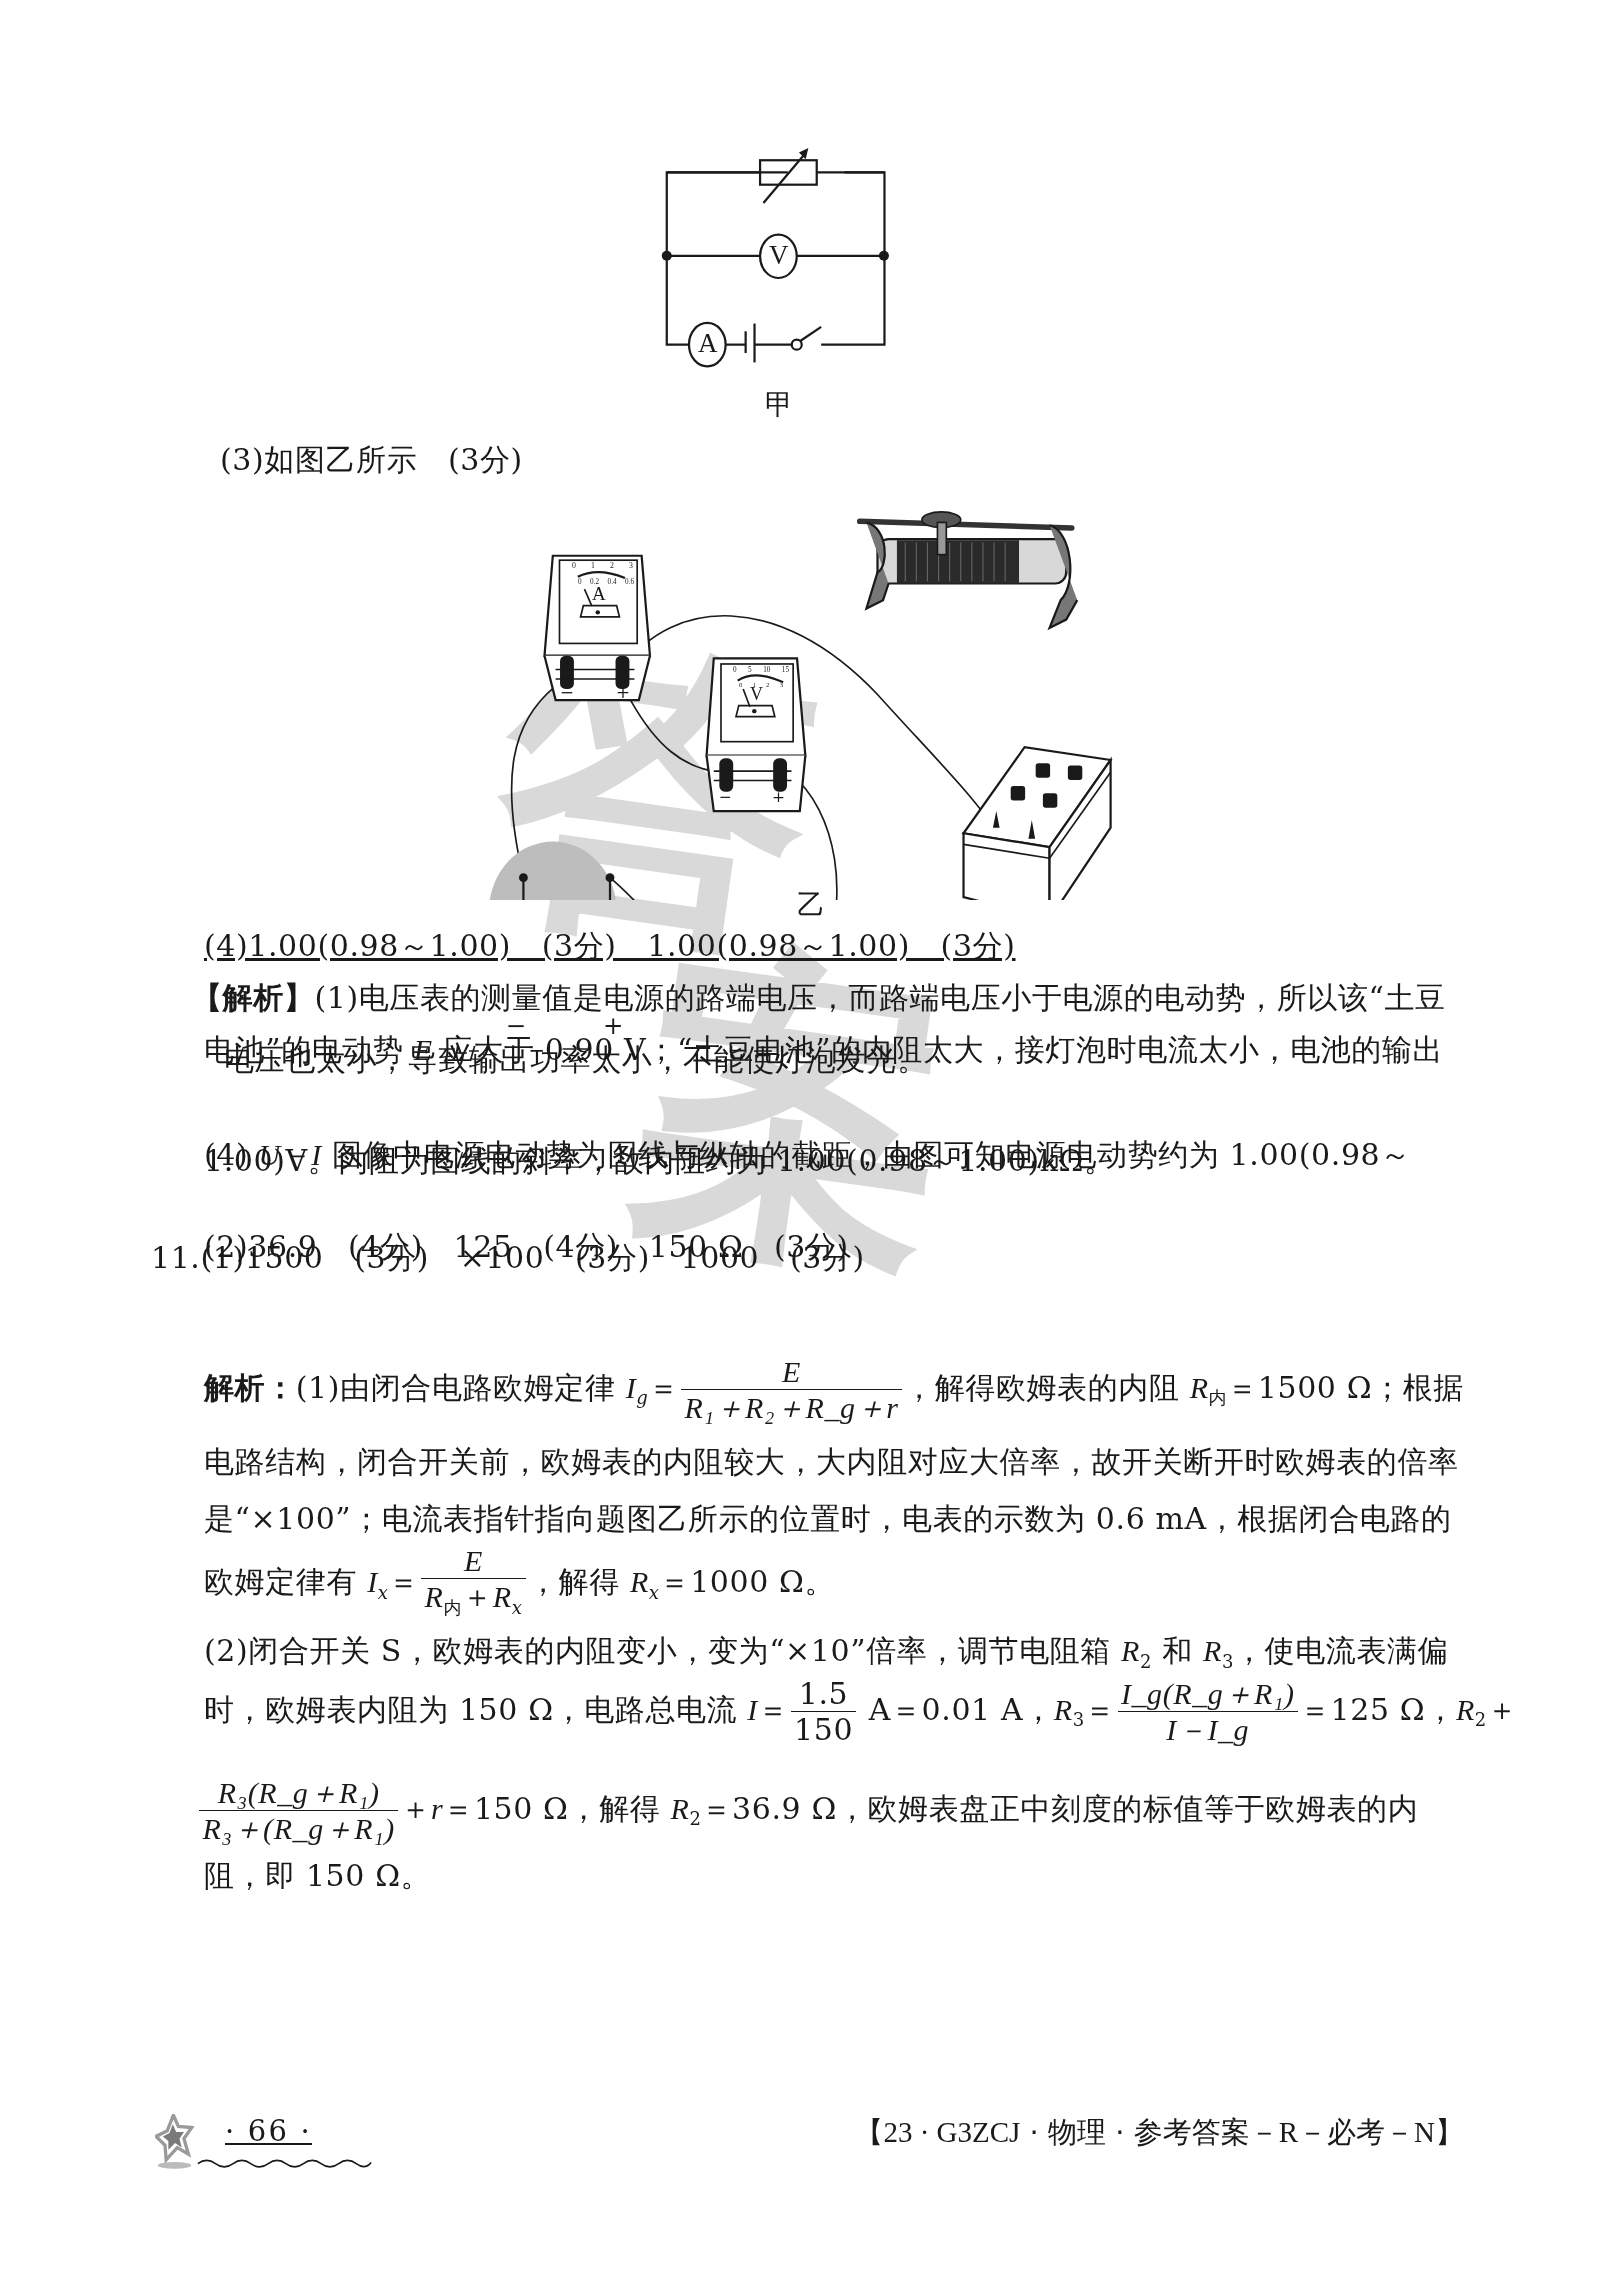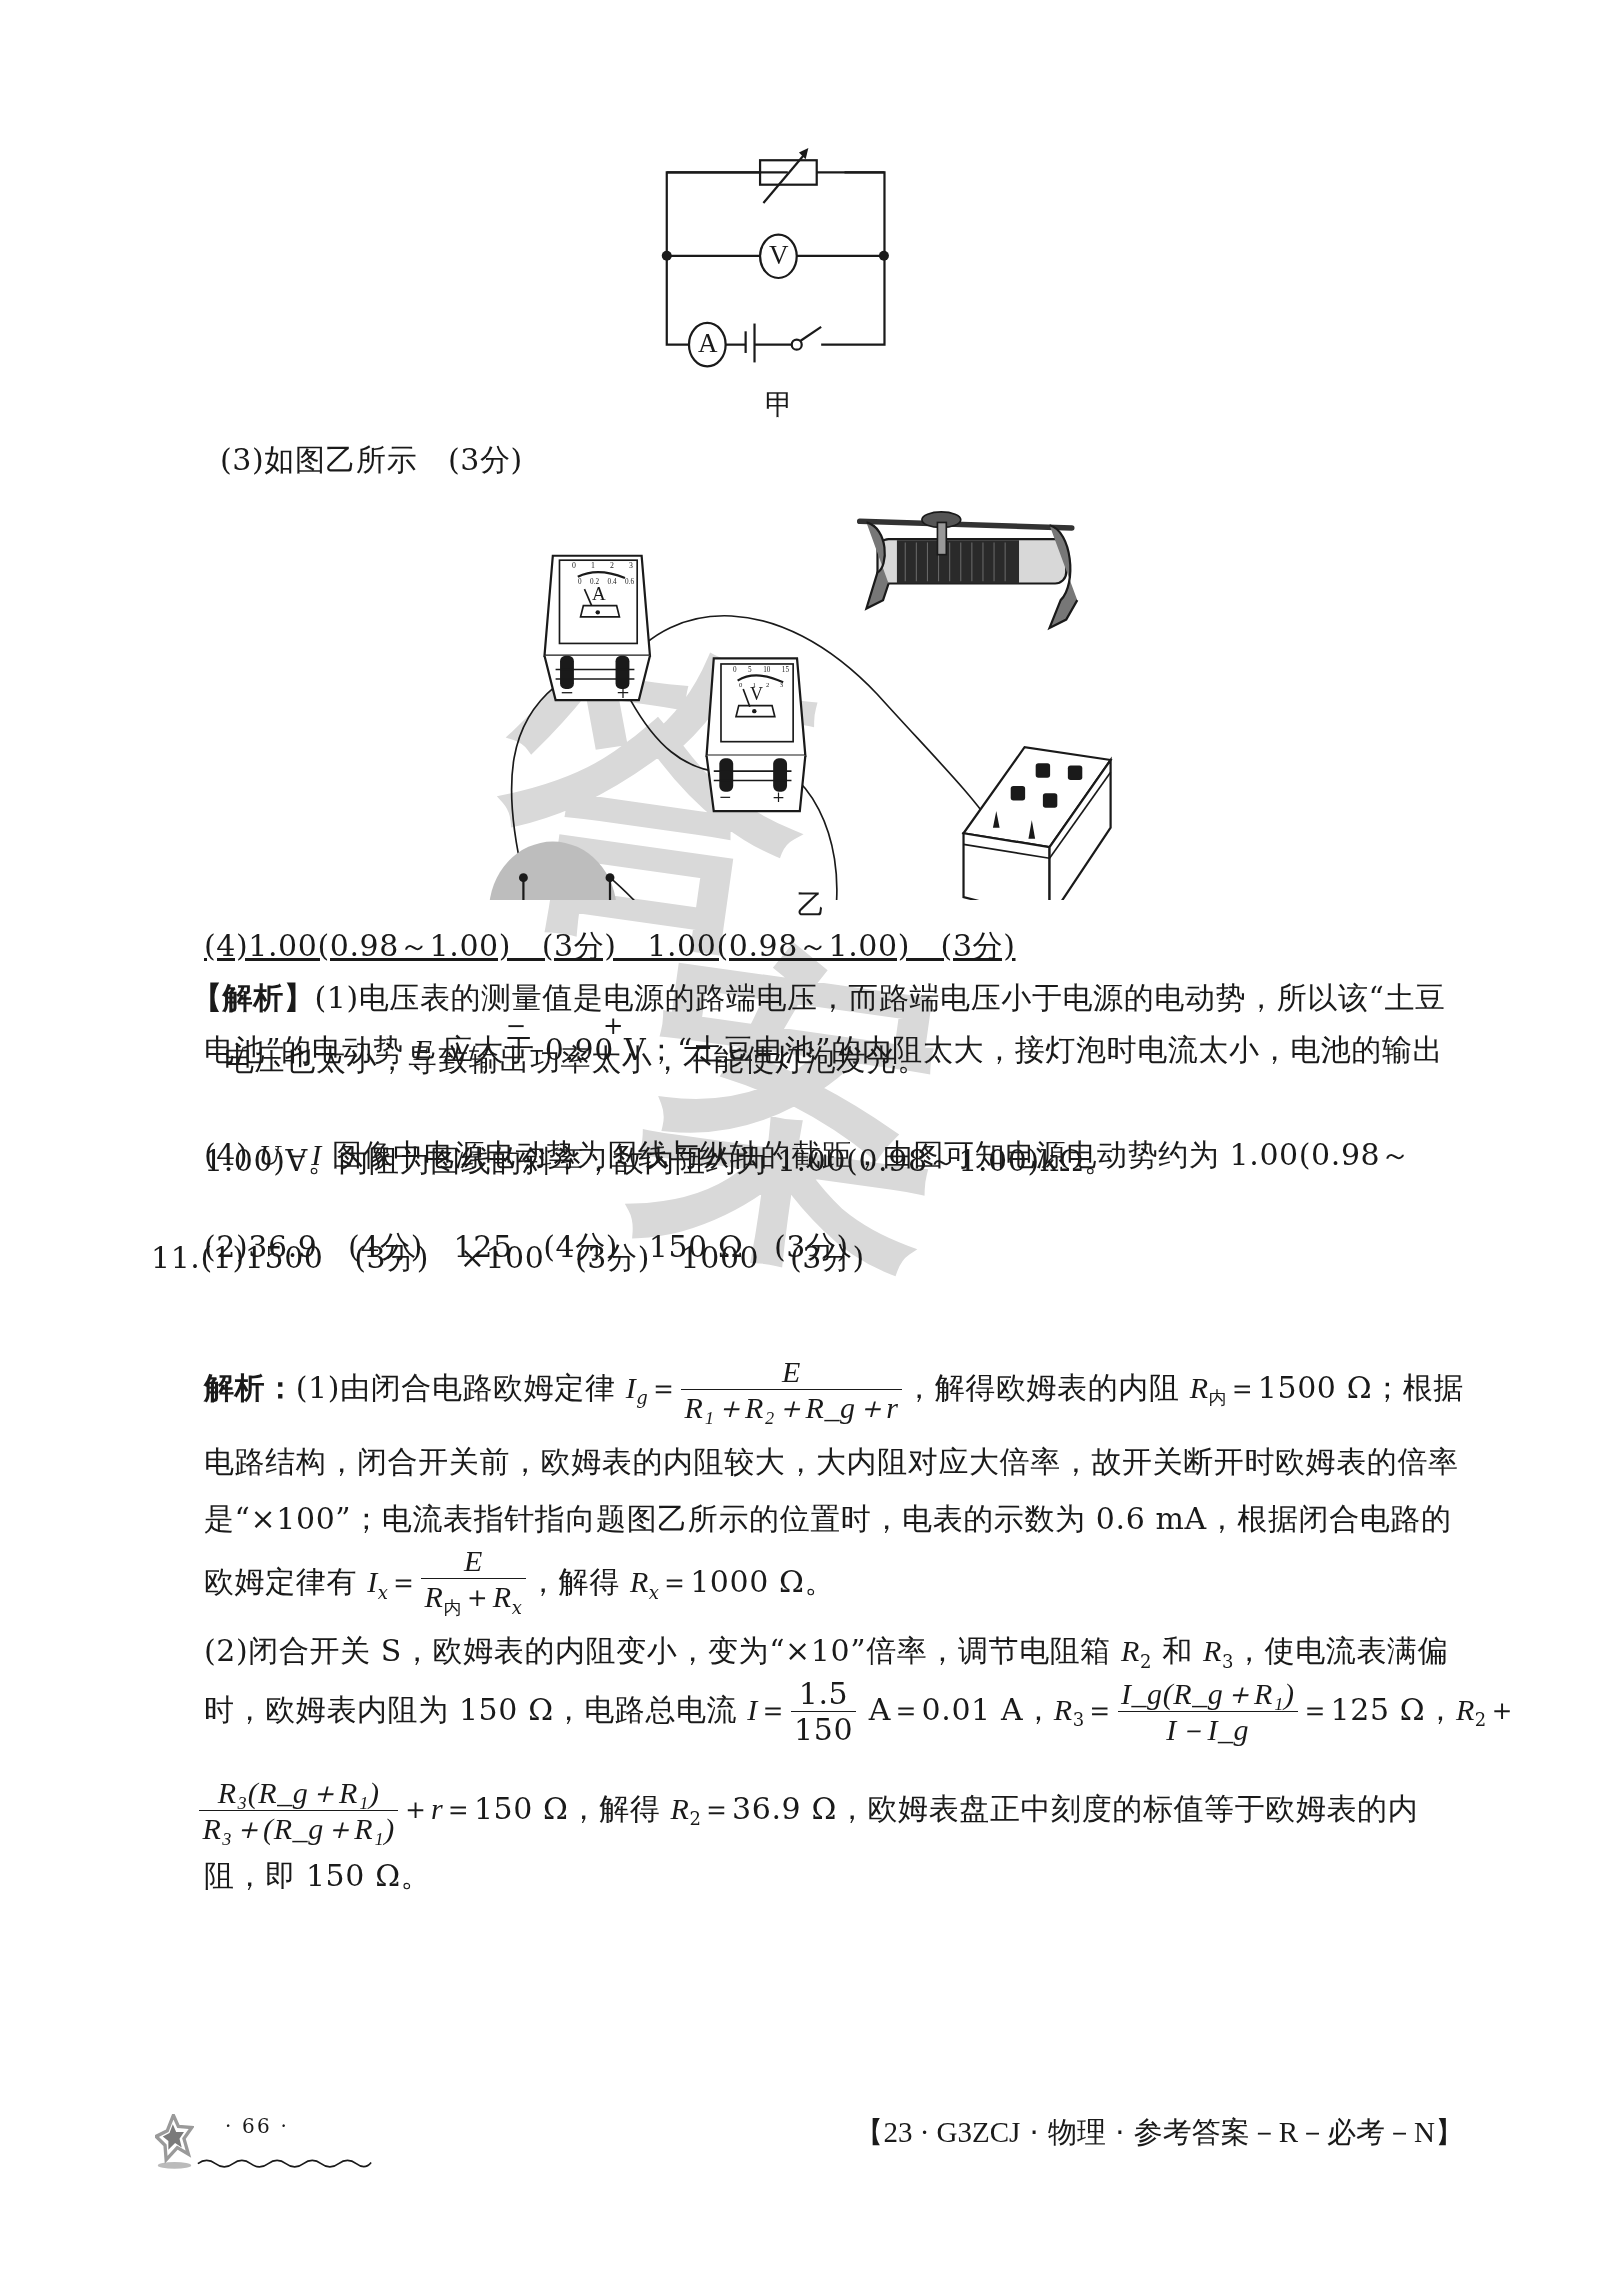--- a/index.html
+++ b/index.html
@@ -12,21 +12,21 @@
   .subn { font-size: 18px; vertical-align: -6.7px; }
   .bold { font-weight: bold; }
   .frac { display: inline-block; vertical-align: middle; text-align: center; margin: 0 2.2px; }
   .frac .num { display: block; padding: 0 3.3px 1.1px; line-height: 33px; }
   .frac .den { display: block; border-top: 1.7px solid #1a1a1a; padding: 1.1px 3.3px 0; line-height: 33px; }
   .watermark { position: absolute; color: #d9d9d9; font-family: "DejaVu Sans", sans-serif; font-weight: bold; font-size: 311px; line-height: 1; transform: rotate(8deg); z-index: 0; user-select: none; }
   .content { position: relative; z-index: 1; }
   .caption { position: absolute; font-size: 28px; }
   .footer-right { position: absolute; right: 153px; top: 2113px; font-size: 29px; font-weight: normal; font-family: "DejaVu Sans", sans-serif; white-space: nowrap; }
   .footer-right .latin { font-family: "Liberation Serif", serif; }
-  .pagenum { position: absolute; left: 225px; top: 2114px; font-size: 20px; letter-spacing: 2.2px; }
+  .pagenum { position: absolute; left: 225px; top: 2114px; font-size: 29px; letter-spacing: 2.2px; text-decoration: underline; }
 </style>
 </head>
 <body>
 
 <div class="watermark" style="left:500px; top:639px;">答</div>
 <div class="watermark" style="left:639px; top:955px;">案</div>
 
 <div class="content">
 
 <div class="abs" style="left:639px; top:128px; width:361px; height:250px;">

